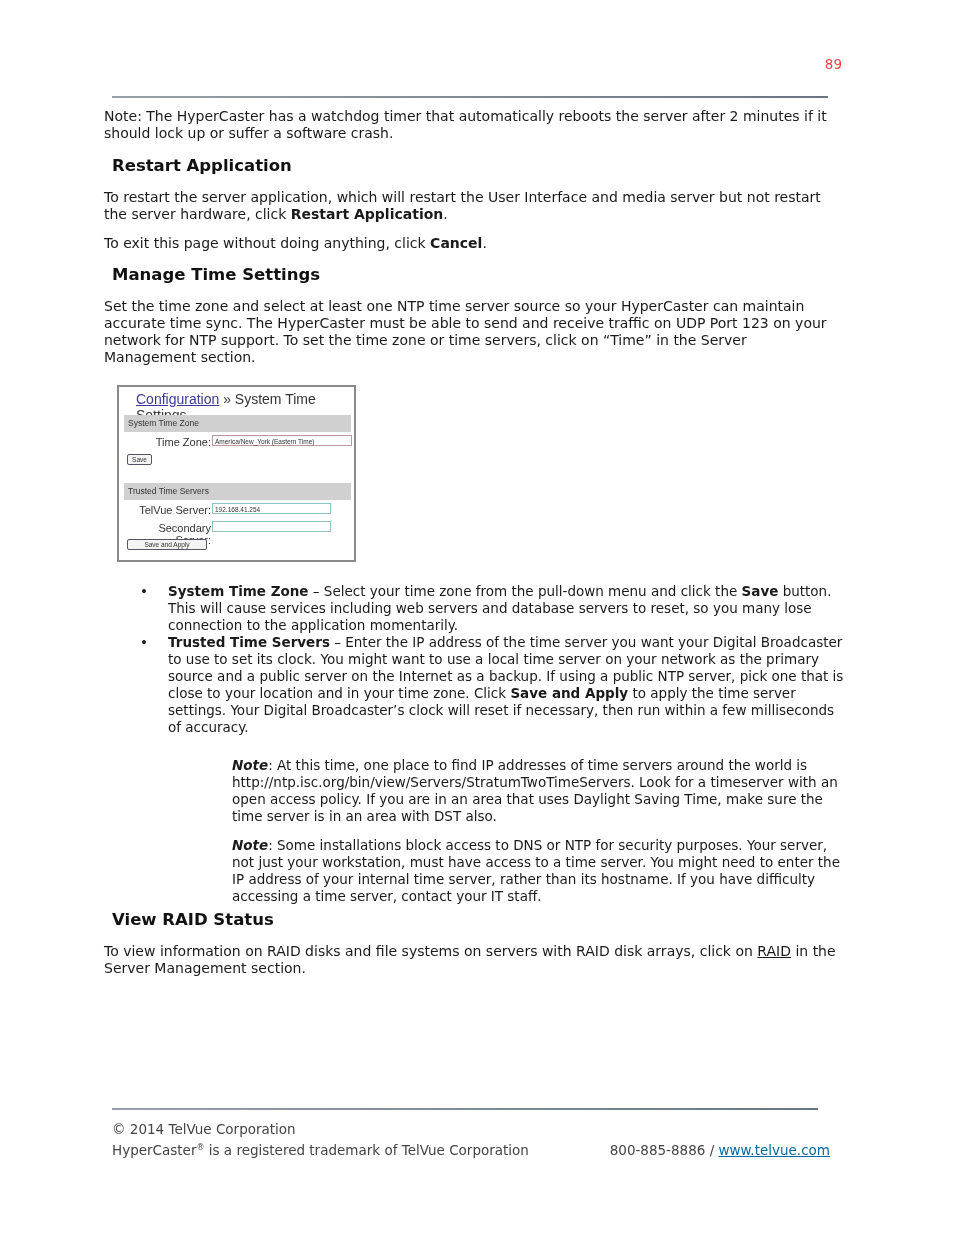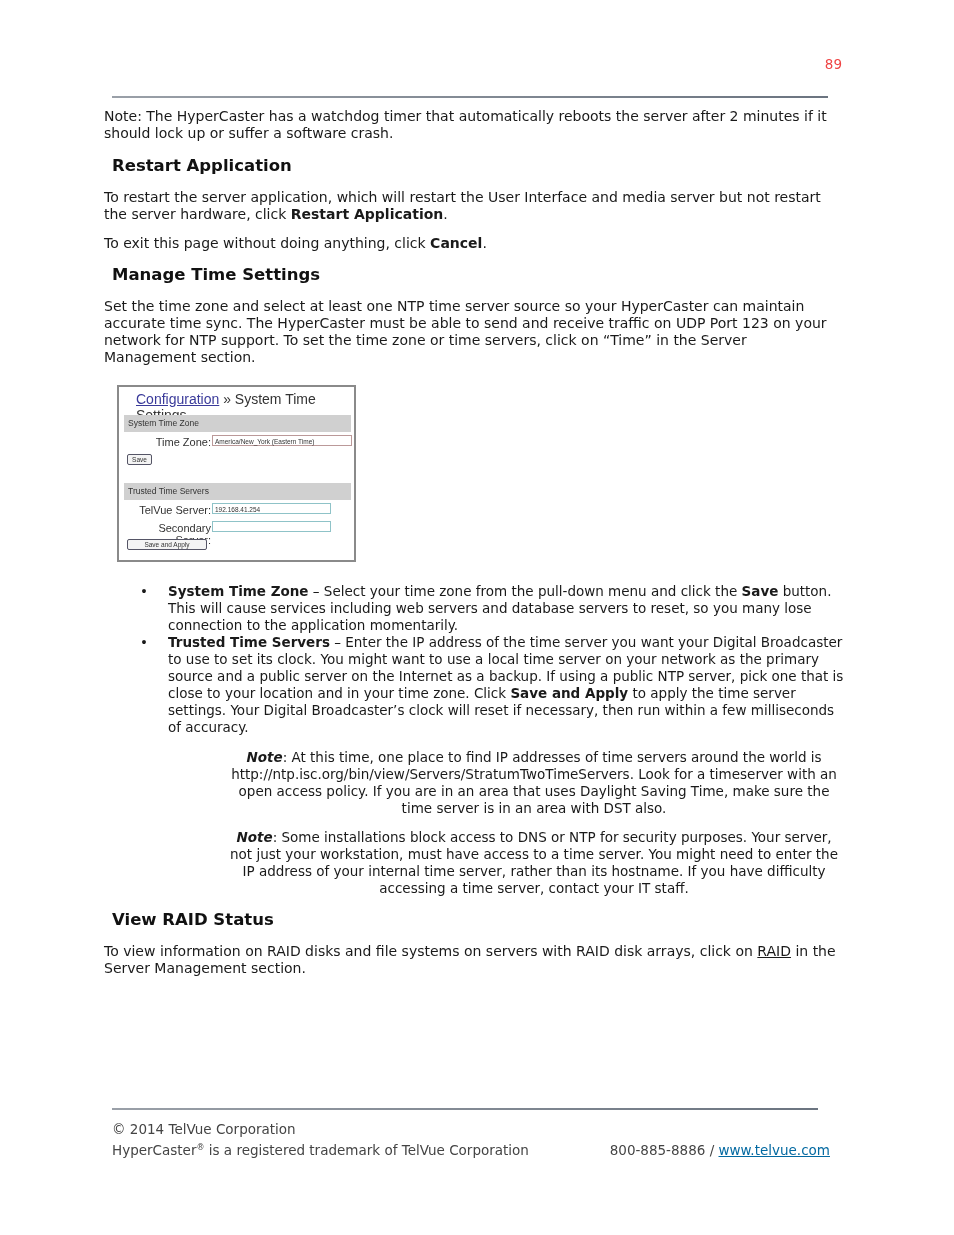--- a/index.html
+++ b/index.html
@@ -22,21 +22,21 @@
   .shot .band { position:absolute; left:5px; width:227px; height:17px; background:#d0d0d0;
                 line-height:17px; padding-left:4px; box-sizing:border-box; font-size:8.5px; }
   .shot .lbl { position:absolute; font-size:11px; text-align:right; }
   .shot .inp { position:absolute; height:11px; border:1px solid #8fc3c8; background:#fff;
                font-size:6.5px; line-height:11px; padding-left:2px; box-sizing:border-box; color:#333; }
   .shot .btn { position:absolute; height:11px; border:1px solid #556; border-radius:2px;
                background:#f4f4f4; font-size:6.5px; line-height:9px; text-align:center; box-sizing:border-box; }
   .bullets { left:140px; width:705px; font-size:13.5px; line-height:17px; }
   .bullets .item { position:relative; padding-left:28px; }
   .bullets .dot { position:absolute; left:0; top:0; }
-  .note { left:224px; width:620px; font-size:13.5px; line-height:17px; margin:0;text-align:center; }
+  .note { left:224px; width:620px; font-size:13.5px; line-height:17px; margin:8px; }
   .foot { left:112px; width:718px; font-size:13.5px; color:#444; line-height:21px; }
   .foot .r { position:absolute; right:0; }
   .foot a { color:#0369a1; text-decoration:underline; }
   u { text-decoration:underline; }
 </style>
 </head>
 <body>
 
 <div class="abs hdr">
   <span class="pg">89</span>

